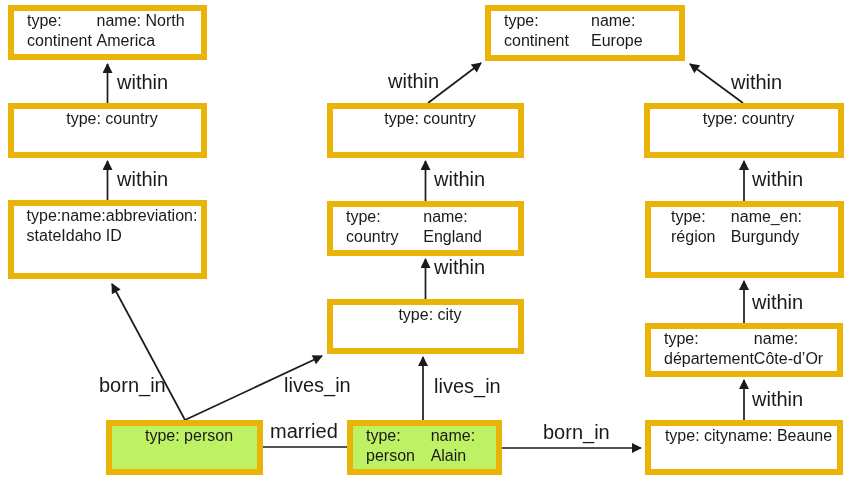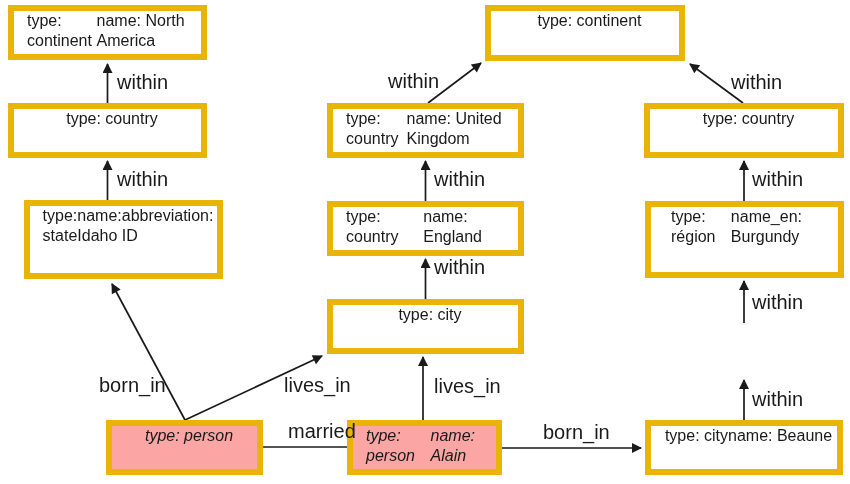--- a/index.html
+++ b/index.html
@@ -34,22 +34,21 @@
     background: #ffffff;
     display: flex;
     flex-direction: row;
     justify-content: center;
     padding-left: 13px;
     padding-right: 4px;
     font-size: 16px;
     line-height: 20px;
   }
   .node.person {
-    background: #fca5a5;
-    font-style: italic;
+    background: #bef264;
   }
   .elabel {
     position: absolute;
     font-size: 20px;
     line-height: 18px;
     white-space: nowrap;
   }
 </style>
 </head>
 <body>
@@ -78,55 +77,59 @@
     <line x1="502" y1="448" x2="641" y2="448" marker-end="url(#arrow)"></line>
   </svg>
 
   <div class="node" style="left:8px; top:5px; width:199px; height:55px;">
     <div>type: continent</div>
     <div>name: North America</div>
   </div>
 
   <div class="node" style="left:485px; top:5px; width:200px; height:56px;">
     <div>type: continent</div>
+    <div>name: Europe</div>
   </div>
 
   <div class="node" style="left:8px; top:103px; width:199px; height:55px;">
     <div>type: country</div>
   </div>
 
   <div class="node" style="left:327px; top:103px; width:197px; height:55px;">
     <div>type: country</div>
-    <div>name: United Kingdom</div>
   </div>
 
   <div class="node" style="left:644px; top:103px; width:200px; height:55px;">
     <div>type: country</div>
   </div>
 
-  <div class="node" style="left:8px; top:200px; width:199px; height:79px;margin-left:16px;">
+  <div class="node" style="left:8px; top:200px; width:199px; height:79px;">
     <div>type: state</div>
     <div>name: Idaho</div>
     <div>abbreviation: ID</div>
   </div>
 
   <div class="node" style="left:327px; top:201px; width:197px; height:55px;">
     <div>type: country</div>
     <div>name: England</div>
   </div>
 
   <div class="node" style="left:645px; top:201px; width:199px; height:77px;padding-left:20px;">
     <div>type: région</div>
     <div>name_en: Burgundy</div>
   </div>
 
   <div class="node" style="left:327px; top:299px; width:197px; height:55px;">
     <div>type: city</div>
   </div>
 
+  <div class="node" style="left:645px; top:323px; width:198px; height:54px;">
+    <div>type: département</div>
+    <div>name: Côte-d’Or</div>
+  </div>
 
   <div class="node person" style="left:106px; top:420px; width:157px; height:55px;">
     <div>type: person</div>
   </div>
 
   <div class="node person" style="left:347px; top:420px; width:155px; height:55px;">
     <div>type: person</div>
     <div>name: Alain</div>
   </div>
 
@@ -140,16 +143,16 @@
   <span class="elabel" style="left:388px; top:72px;">within</span>
   <span class="elabel" style="left:731px; top:73px;">within</span>
   <span class="elabel" style="left:434px; top:170px;">within</span>
   <span class="elabel" style="left:434px; top:258px;">within</span>
   <span class="elabel" style="left:434px; top:377px;">lives_in</span>
   <span class="elabel" style="left:752px; top:170px;">within</span>
   <span class="elabel" style="left:752px; top:293px;">within</span>
   <span class="elabel" style="left:752px; top:390px;">within</span>
   <span class="elabel" style="left:99px; top:376px;">born_in</span>
   <span class="elabel" style="left:284px; top:376px;">lives_in</span>
-  <span class="elabel" style="left:288px; top:422px;">married</span>
+  <span class="elabel" style="left:270px; top:422px;">married</span>
   <span class="elabel" style="left:543px; top:423px;">born_in</span>
 
 </div>
 
 </body></html>

